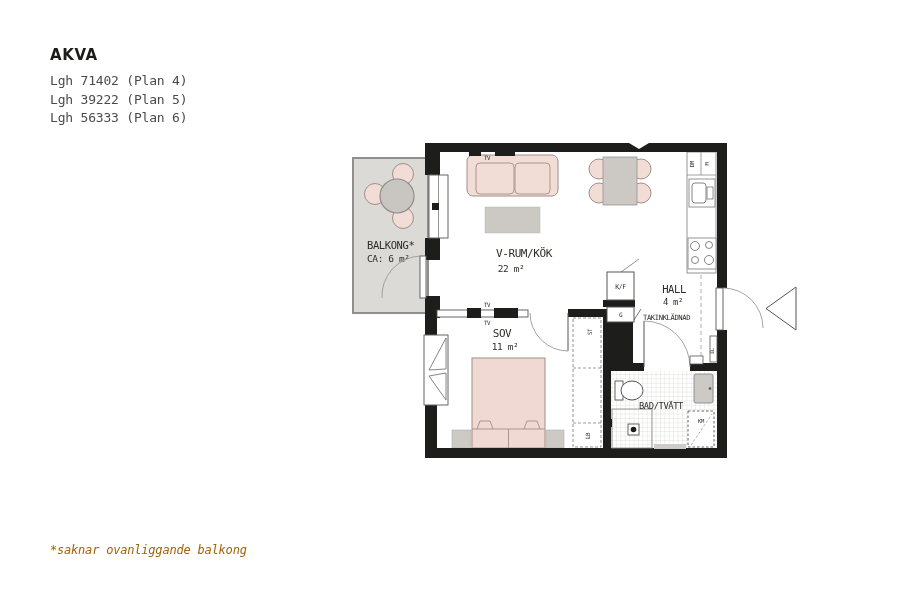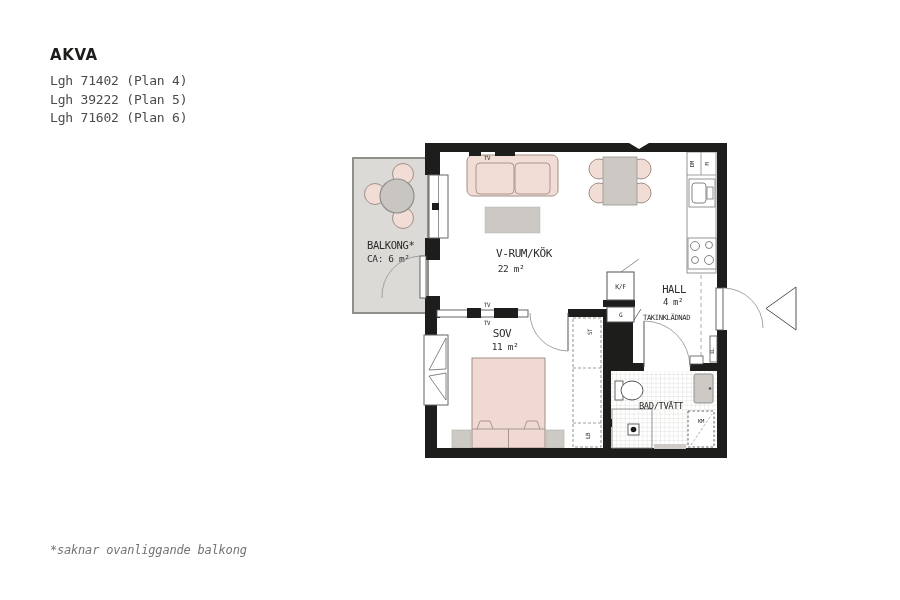--- a/index.html
+++ b/index.html
@@ -4,34 +4,34 @@
 <style>
   html,body{margin:0;padding:0;background:#fff;}
   #stage{position:relative;width:900px;height:600px;background:#ffffff;overflow:hidden;
          font-family:"DejaVu Sans Mono", monospace;}
   .hdr{position:absolute;left:50px;top:46px;}
   .hdr .title{font-family:"DejaVu Sans", "Liberation Sans", sans-serif;
               font-weight:700;font-size:15px;letter-spacing:.6px;color:#1c1c1a;}
   .hdr ul{list-style:none;margin:8px 0 0 0;padding:0;}
   .hdr li{font-size:13px;line-height:18.5px;color:#4b4b4b;letter-spacing:-0.2px;}
   .foot{position:absolute;left:50px;top:543px;font-size:12px;font-style:italic;
-        color:#737373;letter-spacing:-0.2px;}
+        color:#a16207;letter-spacing:-0.2px;}
   svg text{fill:#2c2c2a;font-family:"DejaVu Sans Mono", monospace;letter-spacing:-0.4px;}
 </style>
 </head>
 <body>
 
 <div id="stage">
 
   <div class="hdr">
     <div class="title">AKVA</div>
     <ul>
       <li>Lgh 71402 (Plan 4)</li>
       <li>Lgh 39222 (Plan 5)</li>
-      <li>Lgh 71602 (Plan 6)</li>
+      <li>Lgh 56333 (Plan 6)</li>
     </ul>
   </div>
   <div class="foot">*saknar ovanliggande balkong</div>
 
   <svg width="900" height="600" viewBox="0 0 900 600" style="position:absolute;left:0;top:0;">
     <defs>
       <pattern id="tiles" width="4.4" height="4.4" patternUnits="userSpaceOnUse">
         <path d="M 4.4 0 L 0 0 0 4.4" fill="none" stroke="#cdcdc9" stroke-width="0.6"></path>
       </pattern>
     </defs>

